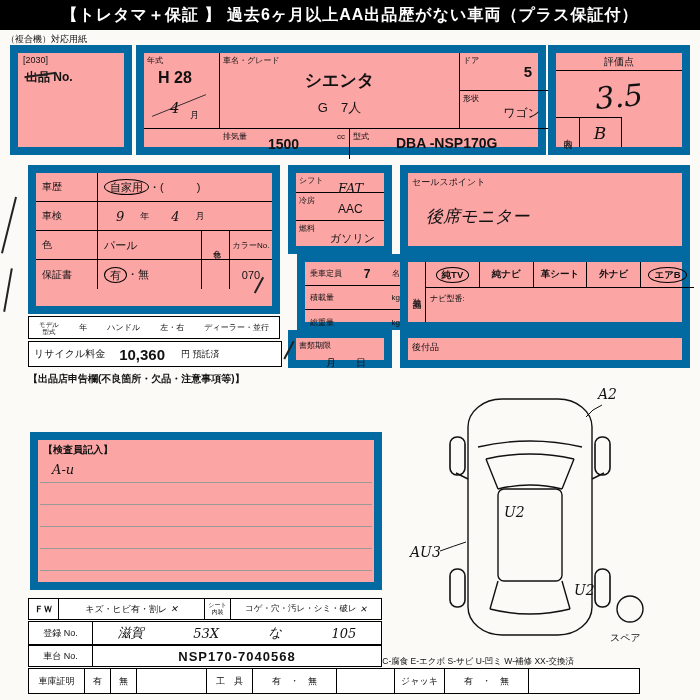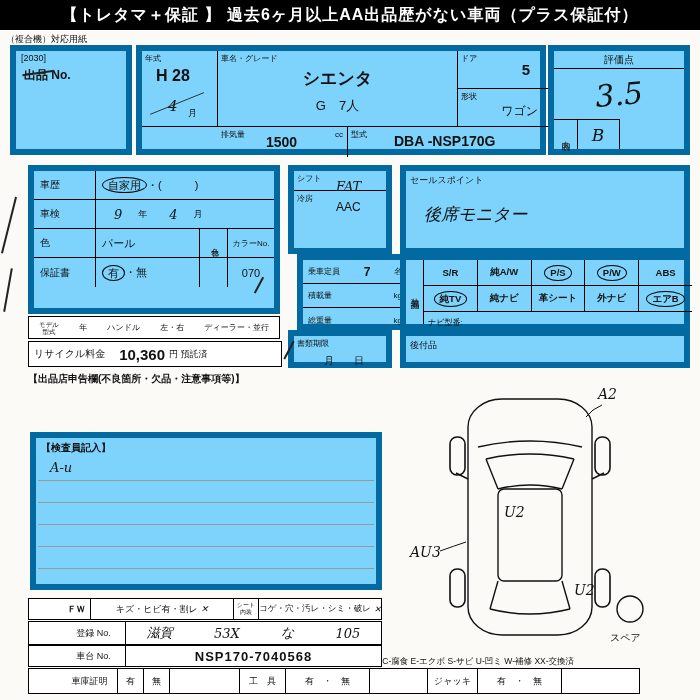--- a/index.html
+++ b/index.html
@@ -3,21 +3,21 @@
 <meta charset="utf-8">
 <style>
   * { margin:0; padding:0; box-sizing:border-box; }
   html,body { width:700px; height:700px; }
   body {
     font-family:"Liberation Sans","DejaVu Sans",sans-serif;
     color:#111; background:#f7f6f2; overflow:hidden;
   }
   .sheet { position:relative; width:700px; height:700px; background:#fbfaf7; }
   .abs { position:absolute; }
-  .b2 { border:6px solid #0369a1; background:#7dd3fc; }
+  .b2 { border:8px solid #0369a1; background:#fca5a5; }
   .b1 { border:1px solid #000; background:#fff; }
   .banner { background:#000; color:#fff; display:flex; align-items:center; justify-content:center;
             font-size:16px; font-weight:bold; letter-spacing:1px; white-space:nowrap; }.t8{font-size:8px}.t9{font-size:9px}.t10{font-size:10px}
   .t11{font-size:11px}.t12{font-size:12px}.t13{font-size:13px}
   .bold{font-weight:bold}
   .ctr{display:flex;align-items:center;justify-content:center}
   .hw{font-family:"DejaVu Serif","Liberation Serif",serif;font-style:italic;}
   .num{font-size:30px;font-weight:bold;letter-spacing:2px;}
   .oval{display:inline-block;border:1.5px solid #000;border-radius:50%;padding:0 5px;line-height:14px;}
   .diag{border-top:1.5px solid #222;transform:rotate(-22deg);}
@@ -28,21 +28,21 @@
   .rl{width:62px;border-right:1px solid #000;font-size:10px;display:flex;align-items:center;padding-left:6px;flex:none;}
   .rv{flex:1;display:flex;align-items:center;padding-left:6px;}
   .vtext{writing-mode:vertical-rl;letter-spacing:1px;}
   .mrow{position:relative;border-bottom:1px solid #000;}
   .mrow:last-child{border-bottom:none;}
   .crow{display:flex;align-items:center;justify-content:space-between;border-bottom:1px solid #000;padding:0 5px;}
   .crow:last-child{border-bottom:none;}
   .erow{display:flex;border-bottom:1px solid #000;}
   .ecell{flex:1;display:flex;align-items:center;justify-content:center;border-right:1px solid #000;font-size:9.5px;font-weight:bold;white-space:nowrap;}
   .ecell:last-child{border-right:none;}
-  .brow{display:flex;align-items:stretch;padding-left:33px;}
+  .brow{display:flex;align-items:stretch;}
   .bc{border-right:1px solid #000;display:flex;align-items:center;justify-content:center;font-size:9px;white-space:nowrap;}
   .bc:last-child{border-right:none;}
   .seatlbl{flex-direction:column;font-size:6px;line-height:7px;}
   .iline{position:absolute;left:2px;right:2px;border-top:1px solid #999;}
   svg text{font-family:"DejaVu Serif","Liberation Serif",serif;}
 </style>
 </head>
 <body>
 
 <div class="sheet">
@@ -142,20 +142,24 @@
 
   <div class="abs b2" style="left:288px;top:165px;width:104px;height:89px">
     <div class="mrow" style="height:20px">
       <span class="abs t8" style="left:3px;top:2px">シフト</span>
       <span class="abs hw t13" style="left:42px;top:8px">FAT</span>
     </div>
     <div class="mrow" style="height:28px">
       <span class="abs t8" style="left:3px;top:2px">冷房</span>
       <span class="abs t12" style="left:42px;top:9px">AAC</span>
     </div>
+    <div class="mrow" style="height:29px">
+      <span class="abs t8" style="left:3px;top:2px">燃料</span>
+      <span class="abs t11" style="left:34px;top:10px">ガソリン</span>
+    </div>
   </div>
 
   <div class="abs b2" style="left:297px;top:254px;width:116px;height:76px">
     <div class="crow" style="height:24px">
       <span class="t8">乗車定員</span>
       <span class="t12 bold">7</span>
       <span class="t8">名</span>
     </div>
     <div class="crow" style="height:24px">
       <span class="t8">積載量</span>
@@ -175,31 +179,20 @@
   <div class="abs b2" style="left:400px;top:165px;width:290px;height:89px">
     <span class="abs t9" style="left:4px;top:3px">セールスポイント</span>
     <span class="abs hw" style="left:18px;top:32px;font-size:17px">後席モニター</span>
   </div>
 
   <div class="abs b2" style="left:400px;top:254px;width:290px;height:76px">
     <div class="abs ctr" style="left:0;top:0;width:18px;height:100%;border-right:1px solid #000">
       <span class="vtext t9">装備品</span>
     </div>
     <div class="abs" style="left:18px;top:0;width:268px;height:100%">
-      <div class="erow" style="height:26px">
-        <div class="ecell">S/R</div>
-        <div class="ecell">純A/W</div>
-        <div class="ecell">
-            <span class="oval">P/S</span>
-          </div>
-        <div class="ecell">
-            <span class="oval">P/W</span>
-          </div>
-        <div class="ecell">ABS</div>
-      </div>
       <div class="erow" style="height:26px">
         <div class="ecell">
             <span class="oval">純TV</span>
           </div>
         <div class="ecell">純ナビ</div>
         <div class="ecell">革シート</div>
         <div class="ecell">外ナビ</div>
         <div class="ecell">
             <span class="oval">エアB</span>
           </div>
@@ -221,21 +214,21 @@
     </span>
     <span class="t8">年</span>
     <span class="t8">ハンドル</span>
     <span class="t8">左・右</span>
     <span class="t8">ディーラー・並行</span>
   </div>
 
   <div class="abs" style="left:28px;top:341px;width:254px;height:26px;border:1.5px solid #000;background:#fff;display:flex;align-items:center">
     <span class="t10" style="padding-left:5px">リサイクル料金</span>
     <span class="bold" style="font-size:15px;margin-left:14px">10,360</span>
-    <span class="t9" style="margin-left:4px">円 預託済</span>
+    <span class="t9" style="margin-left:16px">円 預託済</span>
   </div>
 
   <div class="abs t10 bold" style="left:28px;top:372px">【出品店申告欄(不良箇所・欠品・注意事項等)】</div>
 
   <div class="abs b2" style="left:30px;top:432px;width:352px;height:158px">
     <span class="abs t10 bold" style="left:5px;top:3px">【検査員記入】</span>
     <span class="abs hw t13" style="left:14px;top:22px">A-u</span>
     <div class="iline" style="top:42px"></div>
     <div class="iline" style="top:64px"></div>
     <div class="iline" style="top:86px"></div>

